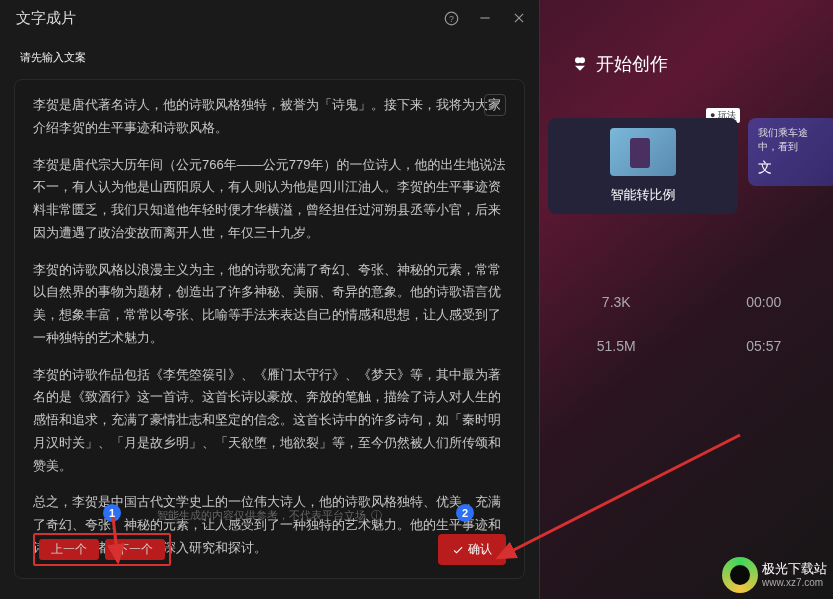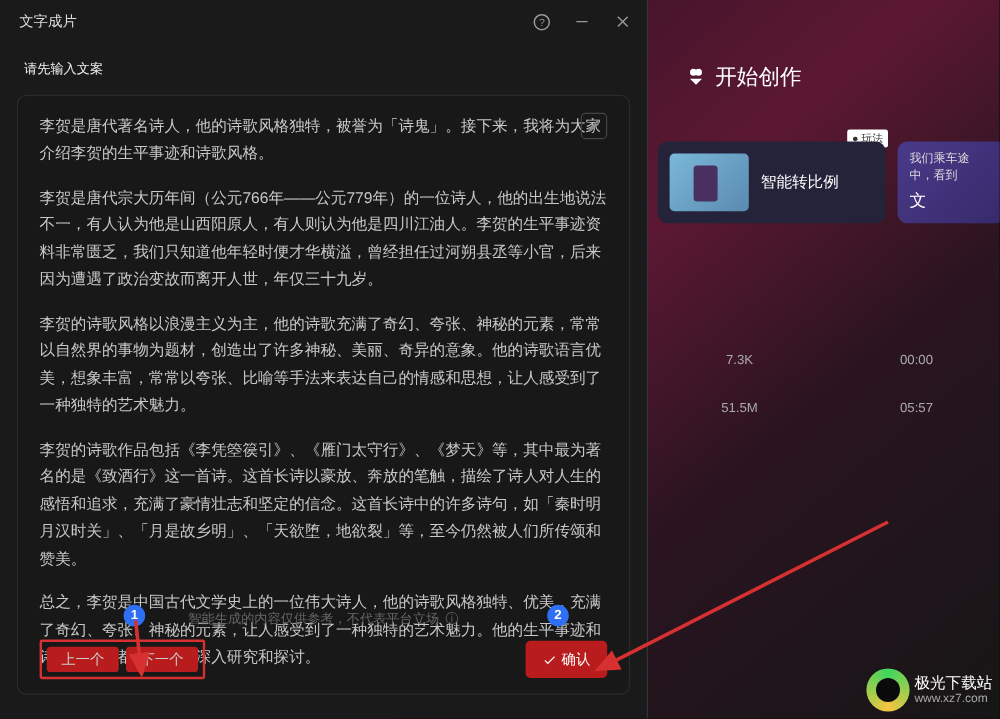--- a/index.html
+++ b/index.html
@@ -28,21 +28,21 @@
   border-right: 1px solid #333;
 }
 .modal-header {
   display: flex;
   align-items: center;
   justify-content: space-between;
   padding: 8px 12px 8px 16px;
   height: 36px;
 }
 .modal-title {
-  font-size: 12px;
+  font-size: 15px;
   color: #ddd;
 }
 .header-icons {
   display: flex;
   gap: 18px;
   align-items: center;
 }
 .header-icon {
   width: 16px;
   height: 16px;
@@ -161,20 +161,21 @@
   gap: 10px;
 }
 .card {
   background: #24233a;
   border-radius: 8px;
   padding: 10px;
   display: flex;
   align-items: center;
   gap: 10px;
   width: 190px;
+  flex-direction: column;
 }
 .card-thumb {
   width: 66px;
   height: 48px;
   background: linear-gradient(135deg, #7ab8d8, #5a8ab0);
   border-radius: 4px;
   position: relative;
   overflow: hidden;
 }
 .card-thumb::after {
@@ -228,21 +229,21 @@
   display: flex;
   color: #777;
   font-size: 12px;
   padding-bottom: 12px;
 }
 .col-size { width: 130px; text-align: center;}
 .col-dur { width: 130px; text-align: center;}
 .table-row {
   display: flex;
   color: #aaa;
-  font-size: 11px;
+  font-size: 14px;
   padding: 14px 0;
   gap: 35px;
 }
 .logo-area {
   position: absolute;
   bottom: 6px;
   right: 6px;
   display: flex;
   align-items: center;
   gap: 4px;

